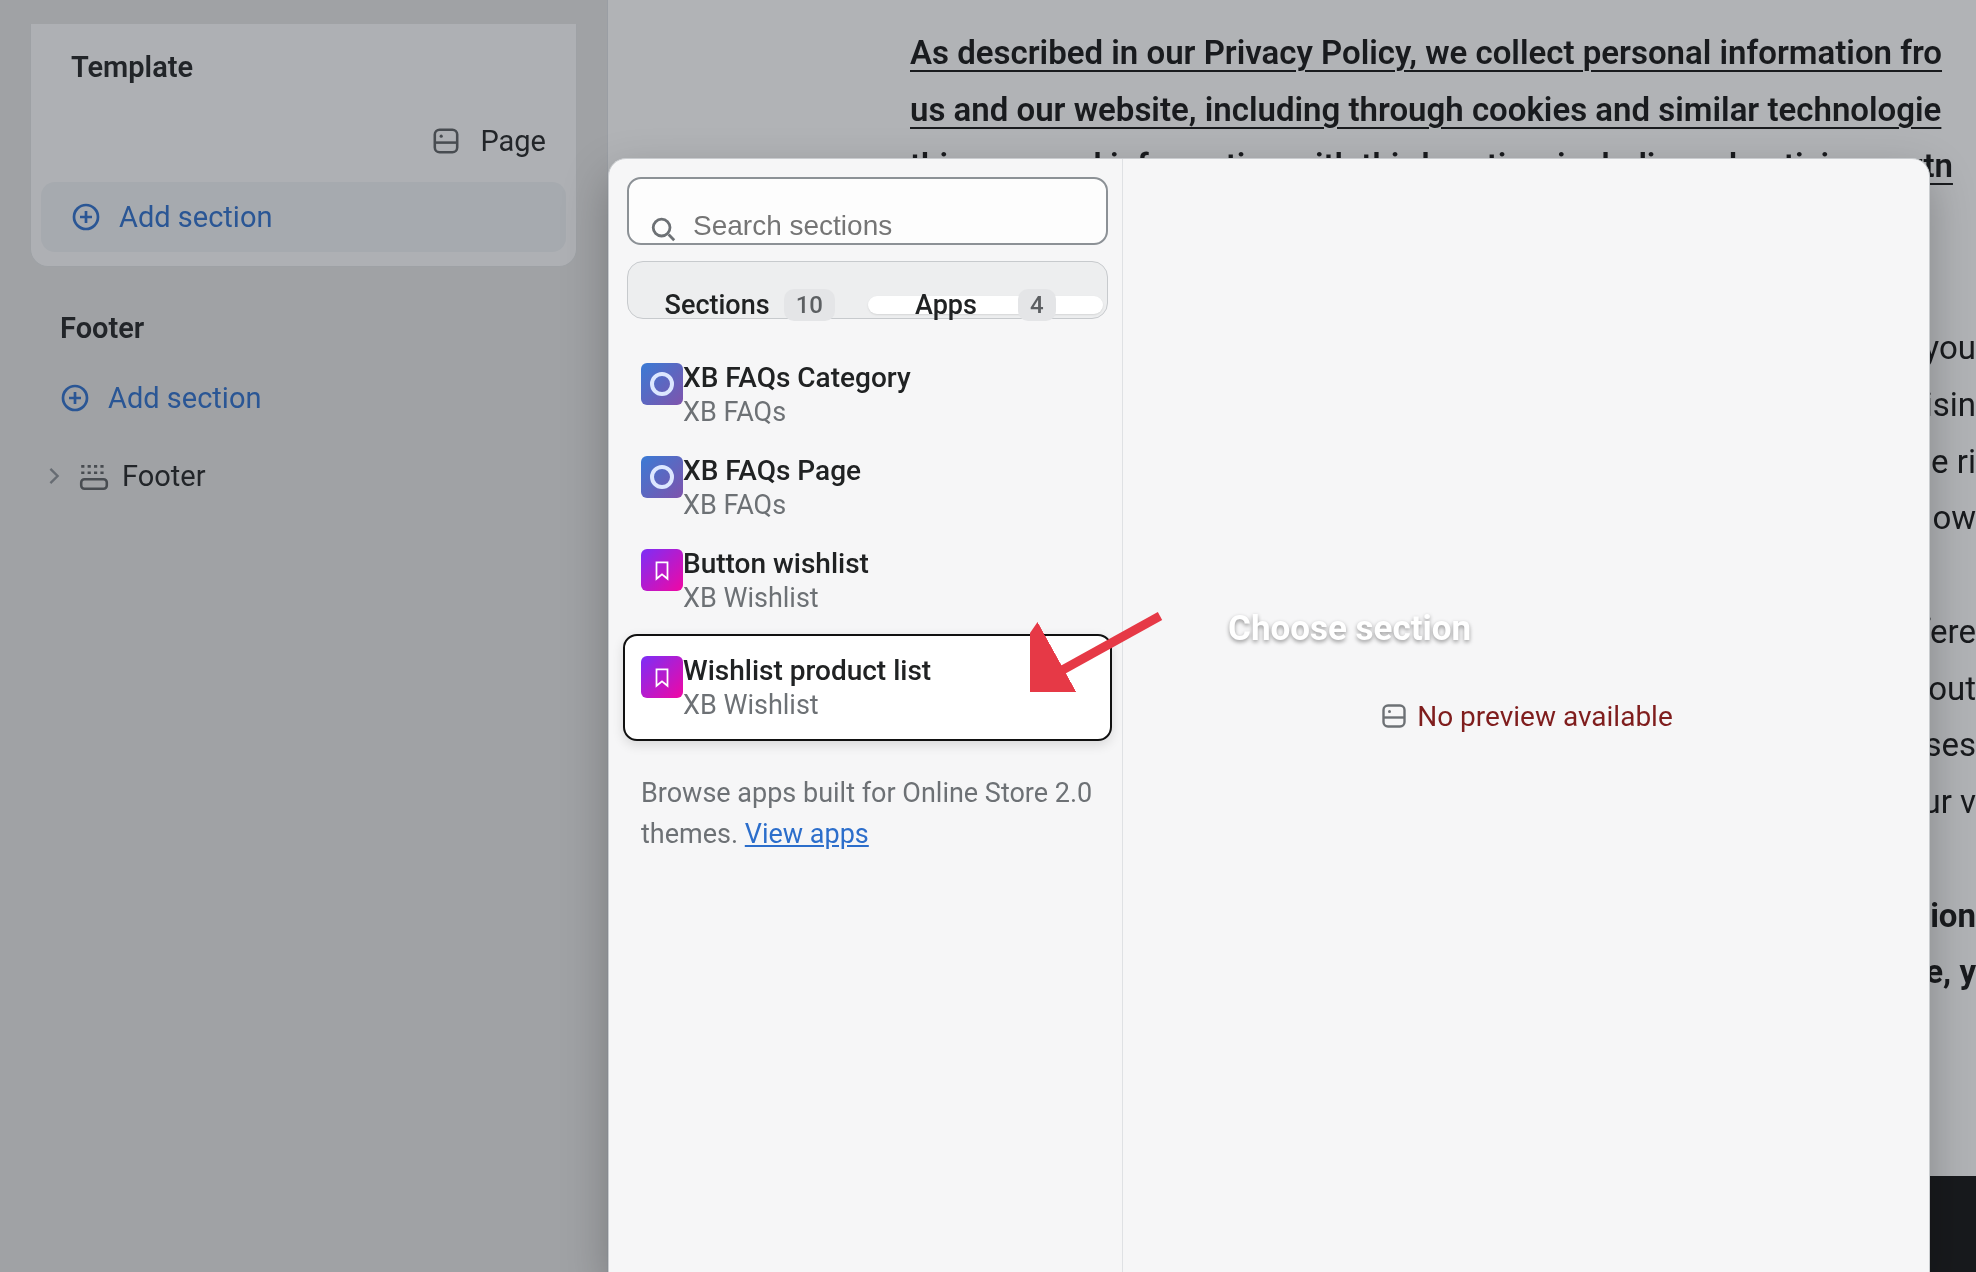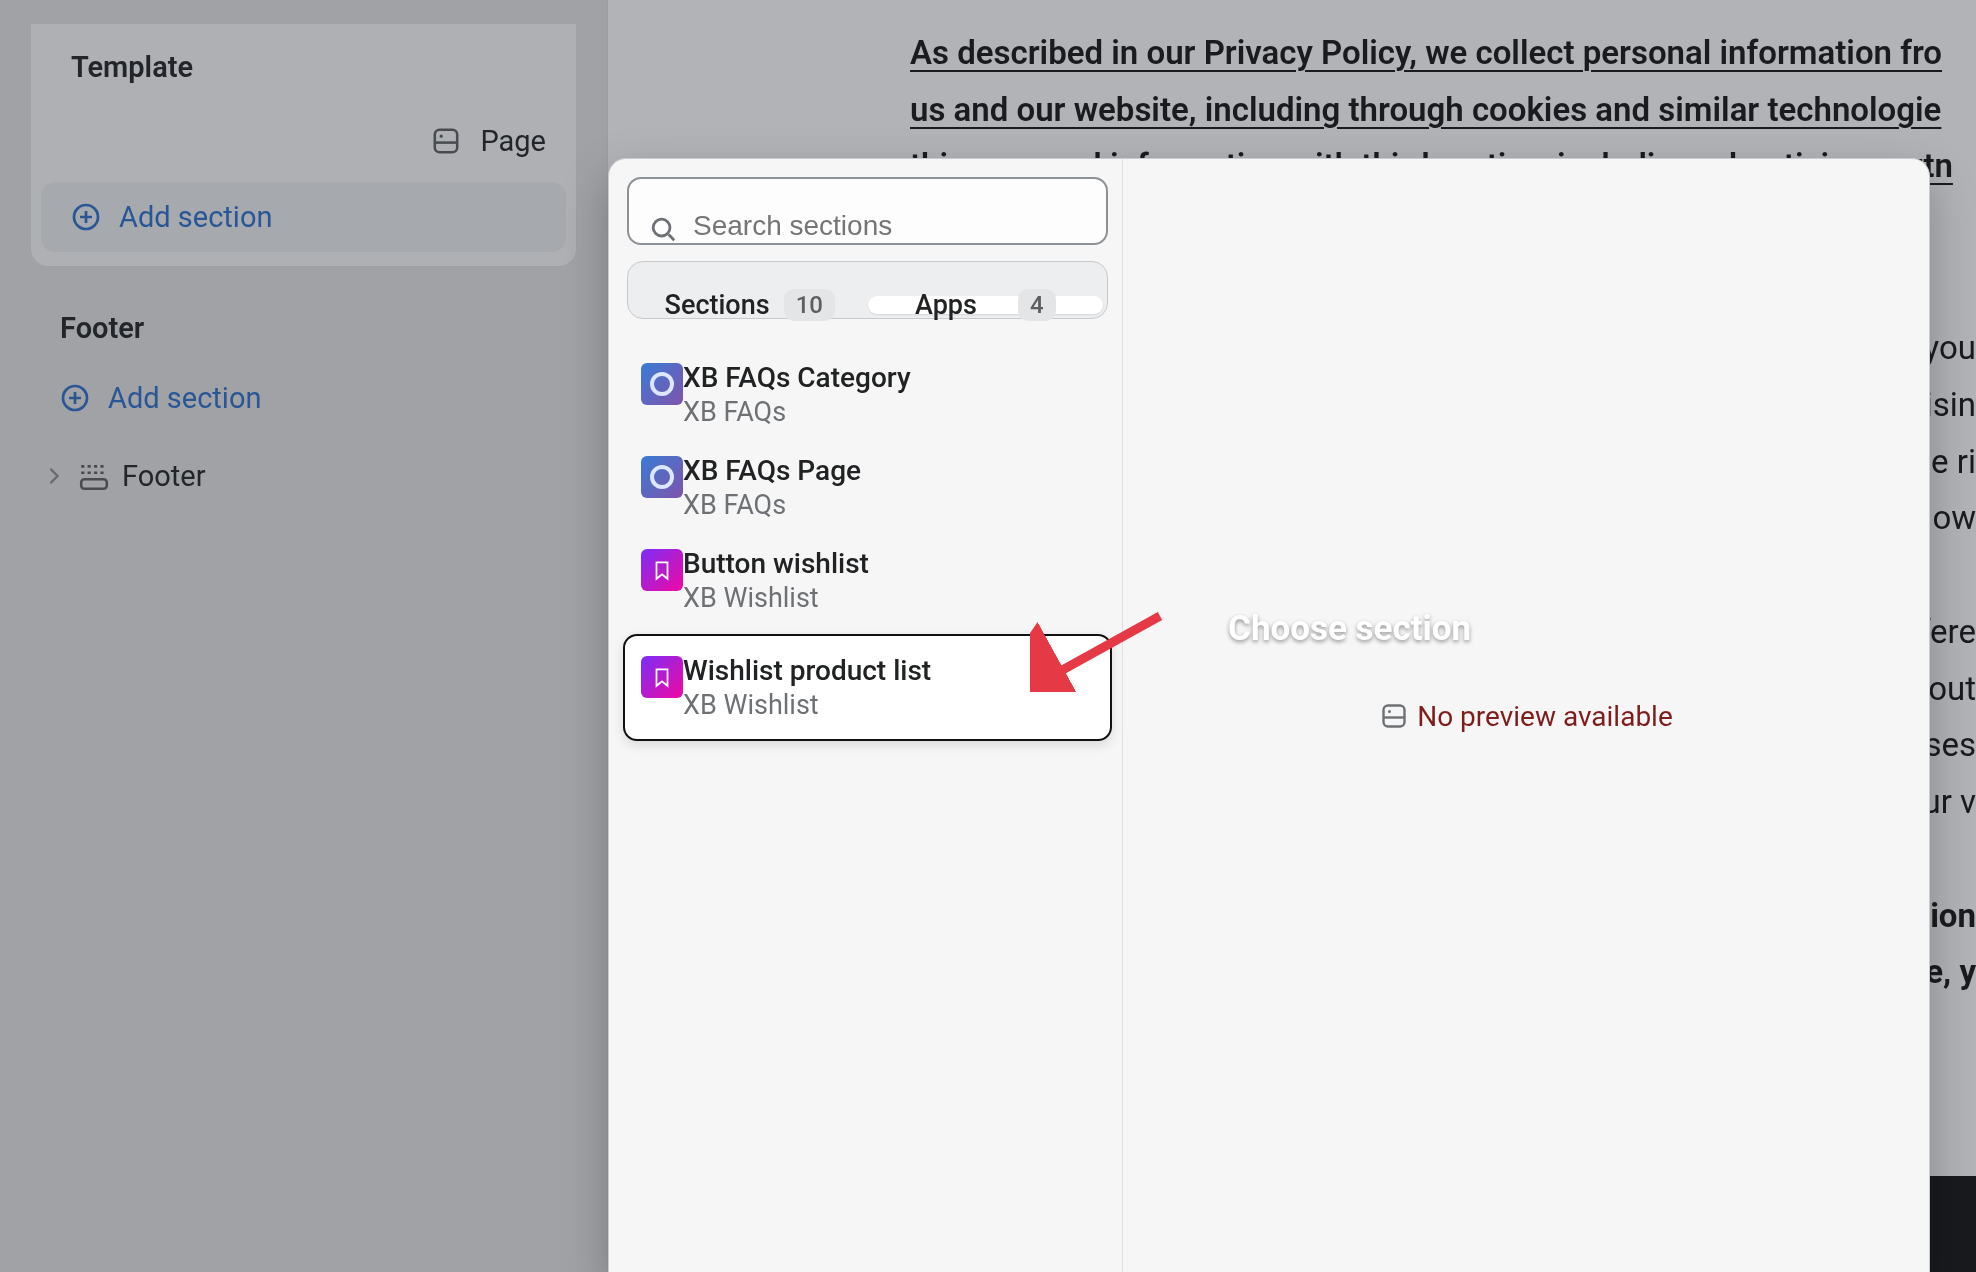--- a/index.html
+++ b/index.html
@@ -491,20 +491,23 @@
                 <path d="M5 3h10v15l-5-4-5 4z"></path>
               </svg>
             </span>
             <div class="titles">
               <div class="tname">Wishlist product list</div>
               <div class="tsub">XB Wishlist</div>
             </div>
           </div>
         </div>
 
+      <div class="helper">
+        <span>Browse apps built for Online Store 2.0 themes. </span><a href="#">View apps</a>
+      </div>
     </div>
 
     <div class="popover-right">
       <div class="no-preview">
         <span class="icon">
           <svg width="30" height="30" viewBox="0 0 20 20" fill="none" stroke="#6d7175" stroke-width="1.6">
             <rect x="3" y="3" width="14" height="14" rx="3"></rect>
             <circle cx="7" cy="7" r="1" fill="#6d7175" stroke="none"></circle>
             <path d="M3 11h14"></path>
           </svg>

